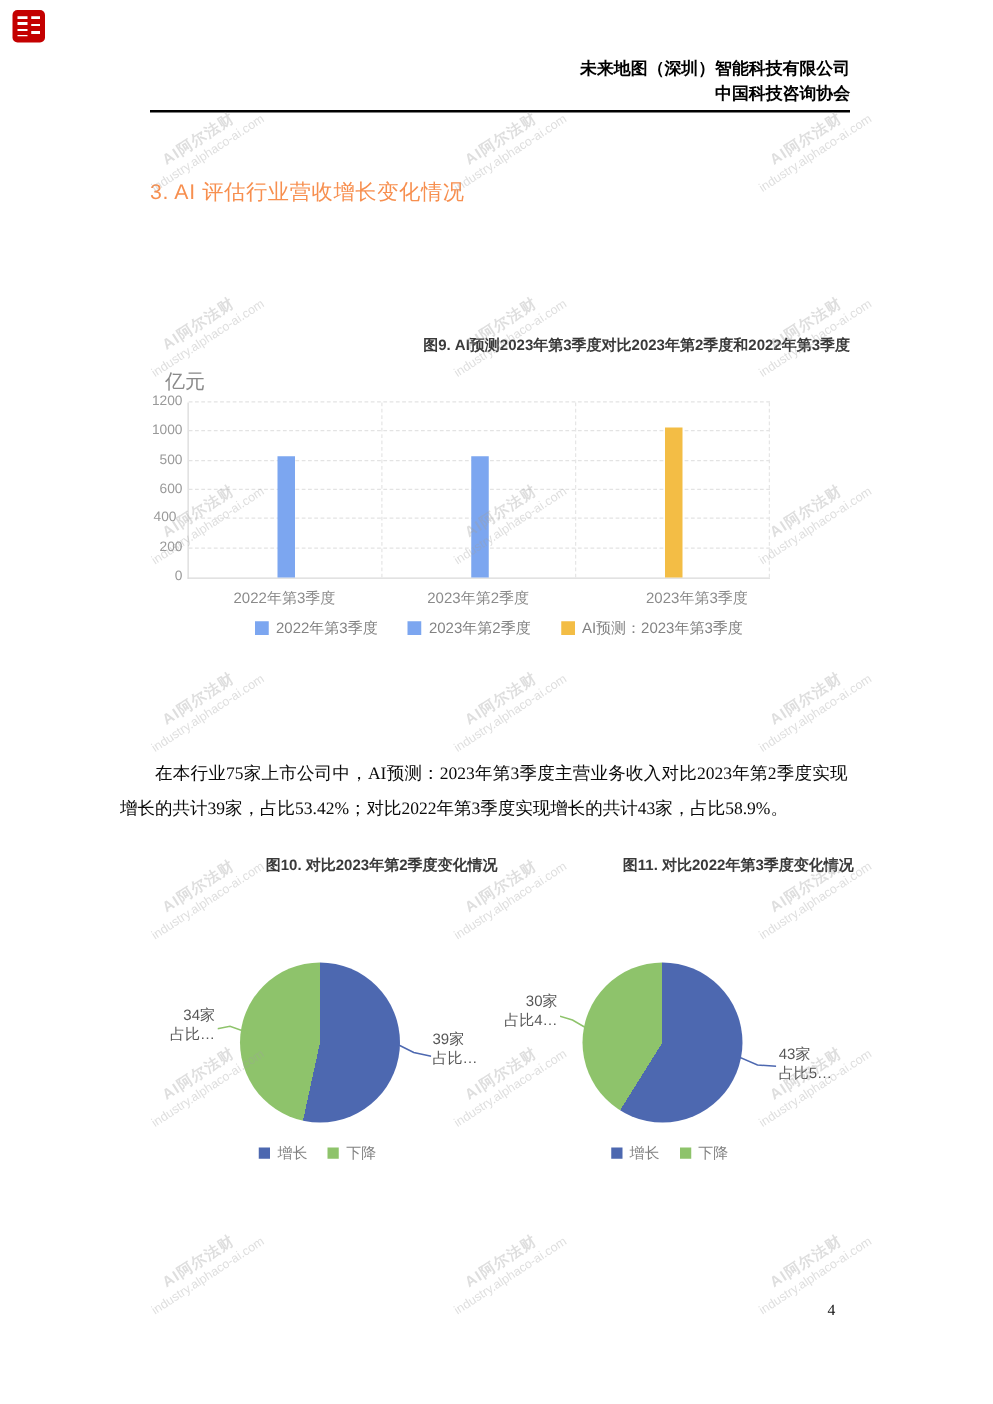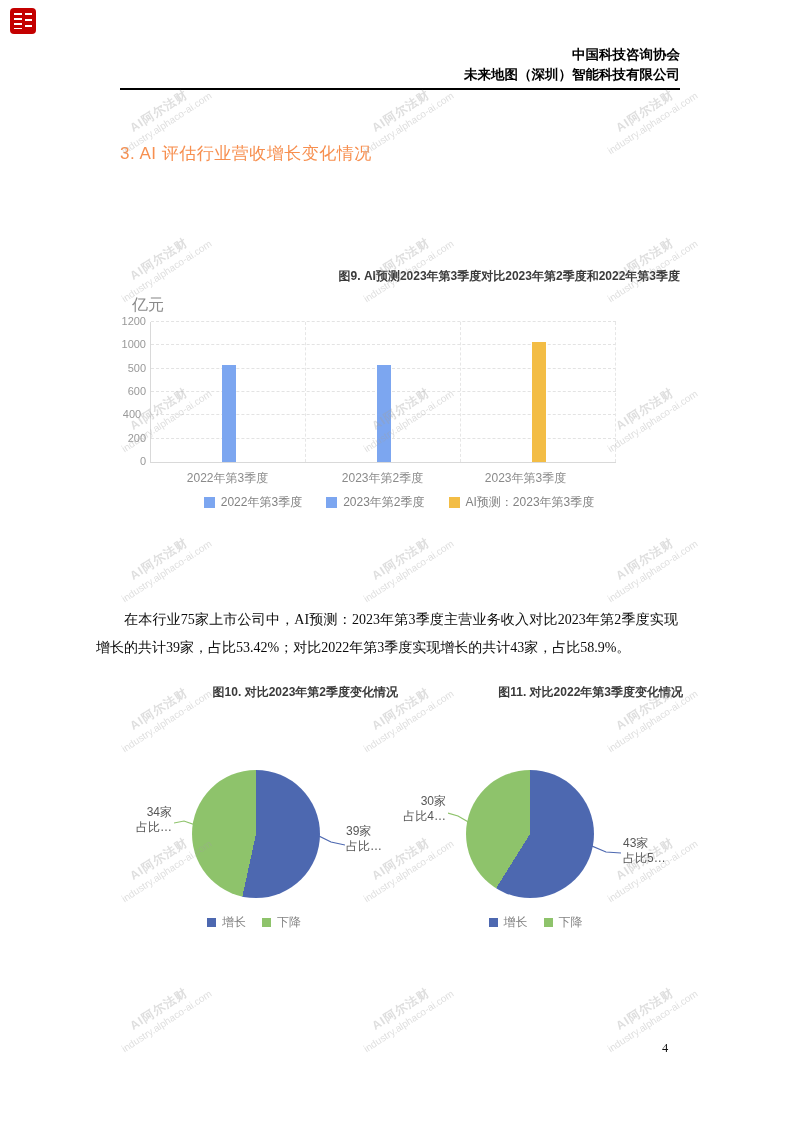--- a/index.html
+++ b/index.html
@@ -160,22 +160,22 @@
         <div class="l2">industry.alphaco-ai.com</div>
       </div>
       <div class="wm" style="left: 563px; top: 1000px;">
         <div class="l1">AI阿尔法财</div>
         <div class="l2">industry.alphaco-ai.com</div>
       </div>
     </div>
 
   <div class="seal"></div>
   <div class="hdr-org">
+    <div>未来地图（深圳）智能科技有限公司</div>
     <div>中国科技咨询协会</div>
-    <div>未来地图（深圳）智能科技有限公司</div>
   </div>
   <div class="rule"></div>
 
   <div class="heading" style="color: rgb(247, 143, 79);">3. AI 评估行业营收增长变化情况</div>
 
 
   <div class="fig" id="fig9">
     <div class="fig-title">图9. AI预测2023年第3季度对比2023年第2季度和2022年第3季度</div>
     <div class="ylab">亿元</div>
     <div class="plot" id="fig9-plot">
@@ -210,21 +210,21 @@
       </div>
   <div class="ytick" style="top: 187px; position: absolute;">0</div>
       <div class="ytick" style="top: 163.667px; position: absolute;">200</div>
       <div class="ytick" style="top: 140.333px; position: absolute; text-align: center;">400</div>
       <div class="ytick" style="top: 117px; position: absolute;">600</div>
       <div class="ytick" style="top: 93.6667px; position: absolute;">500</div>
       <div class="ytick" style="top: 70.3333px; position: absolute;">1000</div>
       <div class="ytick" style="top: 47px; position: absolute;">1200</div>
       <div class="xlabel" style="left: 32px;">2022年第3季度</div>
       <div class="xlabel" style="left: 187px;">2023年第2季度</div>
-      <div class="xlabel" style="left: 330px;">2023年第3季度</div>
+      <div class="xlabel" style="left: 362px;">2023年第3季度</div>
     </div>
 
   <div class="para" id="p2">在本行业75家上市公司中，AI预测：2023年第3季度主营业务收入对比2023年第2季度实现增长的共计39家，占比53.42%；对比2022年第3季度实现增长的共计43家，占比58.9%。</div>
 
   <div class="fig pie-fig" id="fig10">
     <div class="fig-title">图10. 对比2023年第2季度变化情况</div>
     <div class="pie" id="pie10" style="background: conic-gradient(rgb(77, 104, 176) 0deg, rgb(77, 104, 176) 192.312deg, rgb(142, 195, 107) 192.312deg, rgb(142, 195, 107) 360deg);"></div>
     <div class="plabel l">
       <div>34家</div>
       <div>占比…</div>

